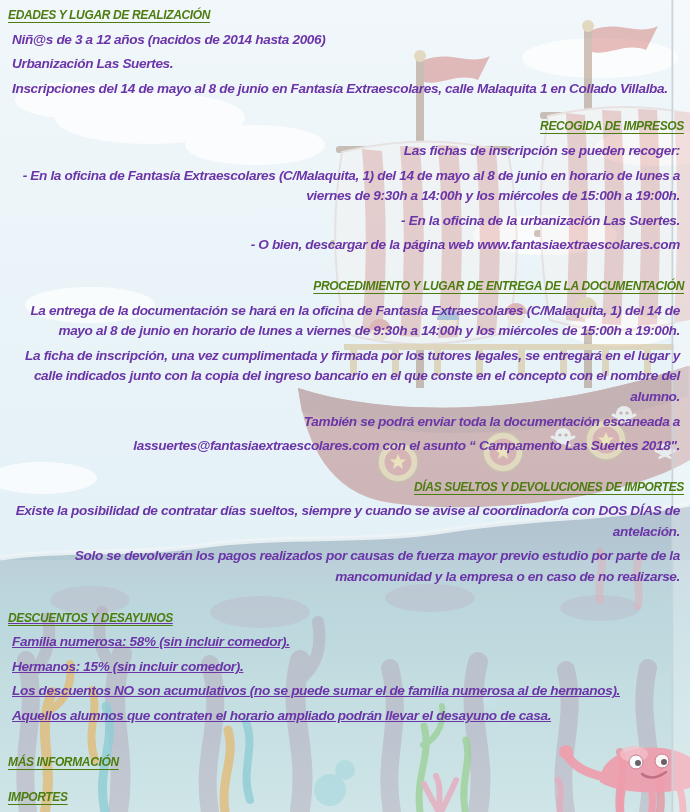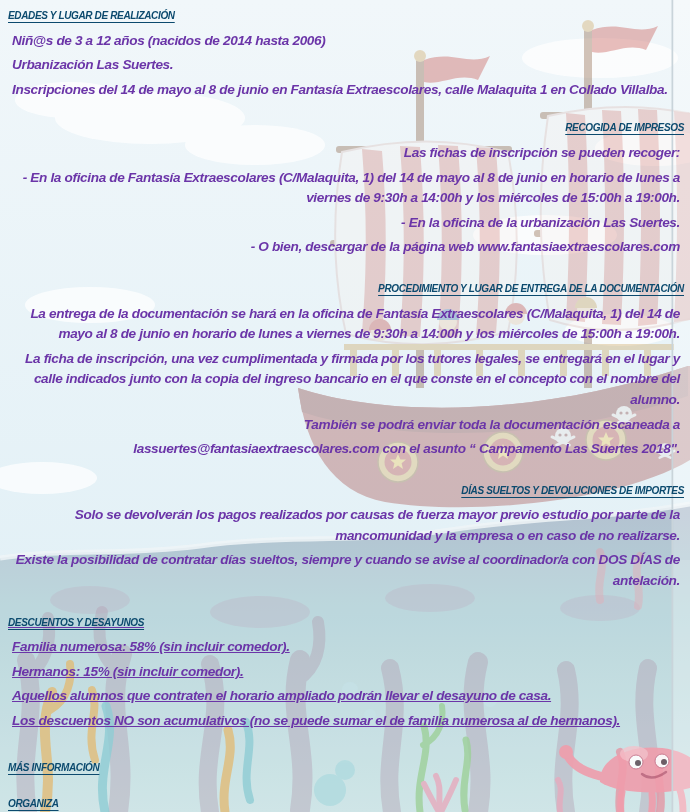--- a/index.html
+++ b/index.html
@@ -14,22 +14,22 @@
     color:#6b35a8;
     font:italic 700 13.6px/20.6px "Liberation Sans", sans-serif;
     letter-spacing:-0.35px;
   }
   .sec{margin:0 0 17px 0;}
   .sec.m20{margin-bottom:20px;text-align:right;}
   .sec.m25{margin-bottom:25px;text-decoration:underline;}
   .sec.m15{margin-bottom:15px;}
   .sec.m0{margin-bottom:0;}
   .h span{
-    color:#0c4a6e;
-    font-size:10px;
+    color:#4d7c0f;
+    font-size:12px;
     text-decoration:underline;
     text-underline-offset:3px;
   }
   .doc p{margin:4px;white-space:pre-wrap;}
 </style>
 </head>
 <body>
 
 <svg id="bg" viewBox="0 0 690 812" aria-hidden="true">
   <defs>
@@ -266,34 +266,34 @@
   <section class="sec m20">
     <div class="h"><span>PROCEDIMIENTO Y LUGAR DE ENTREGA DE LA DOCUMENTACIÓN</span></div>
     <p>La entrega de la documentación se hará en la oficina de Fantasía Extraescolares (C/Malaquita, 1) del 14 de mayo al 8 de junio en horario de lunes a viernes de 9:30h a 14:00h y los miércoles de 15:00h a 19:00h.</p>
     <p>La ficha de inscripción, una vez cumplimentada y firmada por los tutores legales, se entregará en el lugar y calle indicados junto con la copia del ingreso bancario en el que conste en el concepto con el nombre del alumno.</p>
     <p>También se podrá enviar toda la documentación escaneada a</p>
     <p>lassuertes@fantasiaextraescolares.com con el asunto “ Campamento Las Suertes 2018".</p>
   </section>
 
   <section class="sec m20">
     <div class="h"><span>DÍAS SUELTOS Y DEVOLUCIONES DE IMPORTES</span></div>
+    <p>Existe la posibilidad de contratar días sueltos, siempre y cuando se avise al coordinador/a con DOS DÍAS de antelación.</p>
     <p>Solo se devolverán los pagos realizados por causas de fuerza mayor previo estudio por parte de la mancomunidad y la empresa o en caso de no realizarse.</p>
-    <p>Existe la posibilidad de contratar días sueltos, siempre y cuando se avise al coordinador/a con DOS DÍAS de antelación.</p>
   </section>
 
   <section class="sec m25">
     <div class="h"><span>DESCUENTOS Y DESAYUNOS</span></div>
     <p>Familia numerosa: 58% (sin incluir comedor).</p>
     <p>Hermanos: 15% (sin incluir comedor).</p>
+    <p>Los descuentos NO son acumulativos (no se puede sumar el de familia numerosa al de hermanos).</p>
     <p>Aquellos alumnos que contraten el horario ampliado podrán llevar el desayuno de casa.</p>
-    <p>Los descuentos NO son acumulativos (no se puede sumar el de familia numerosa al de hermanos).</p>
   </section>
 
   <section class="sec m15">
     <div class="h"><span>MÁS INFORMACIÓN</span></div>
   </section>
 
   <section class="sec m0">
-    <div class="h"><span>ORGANIZA</span></div>
+    <div class="h"><span>IMPORTES</span></div>
     <p> Mancomunidad de vecinos “Las Suertes”</p>
   </section>
 
 </main>
 
 </body></html>

